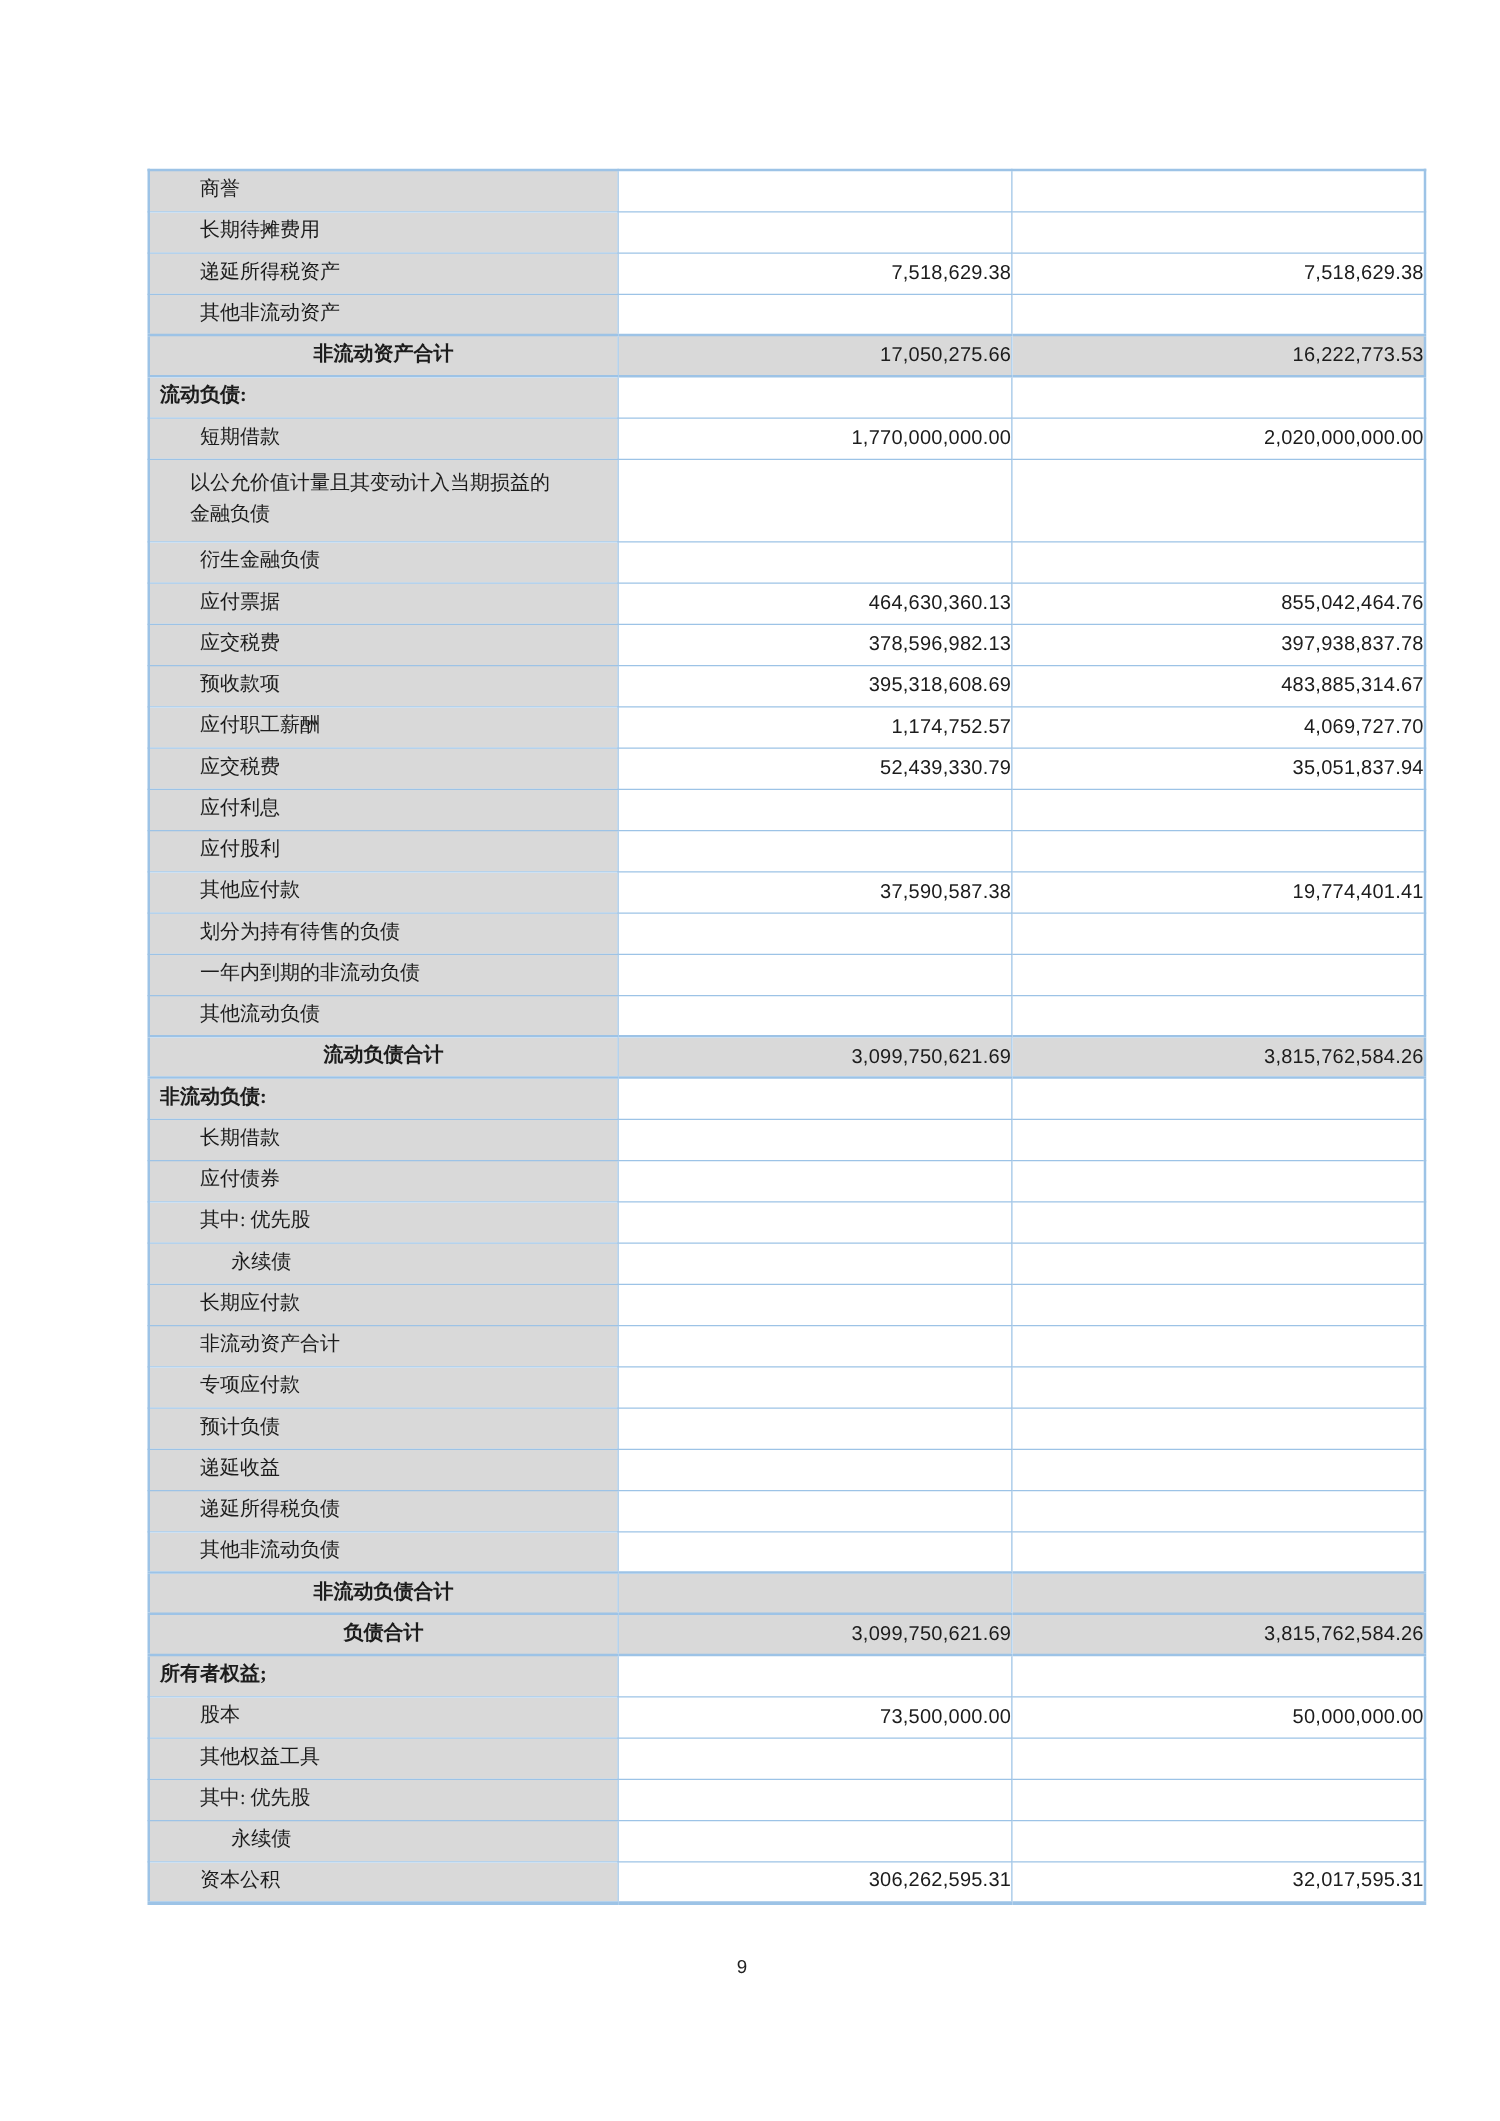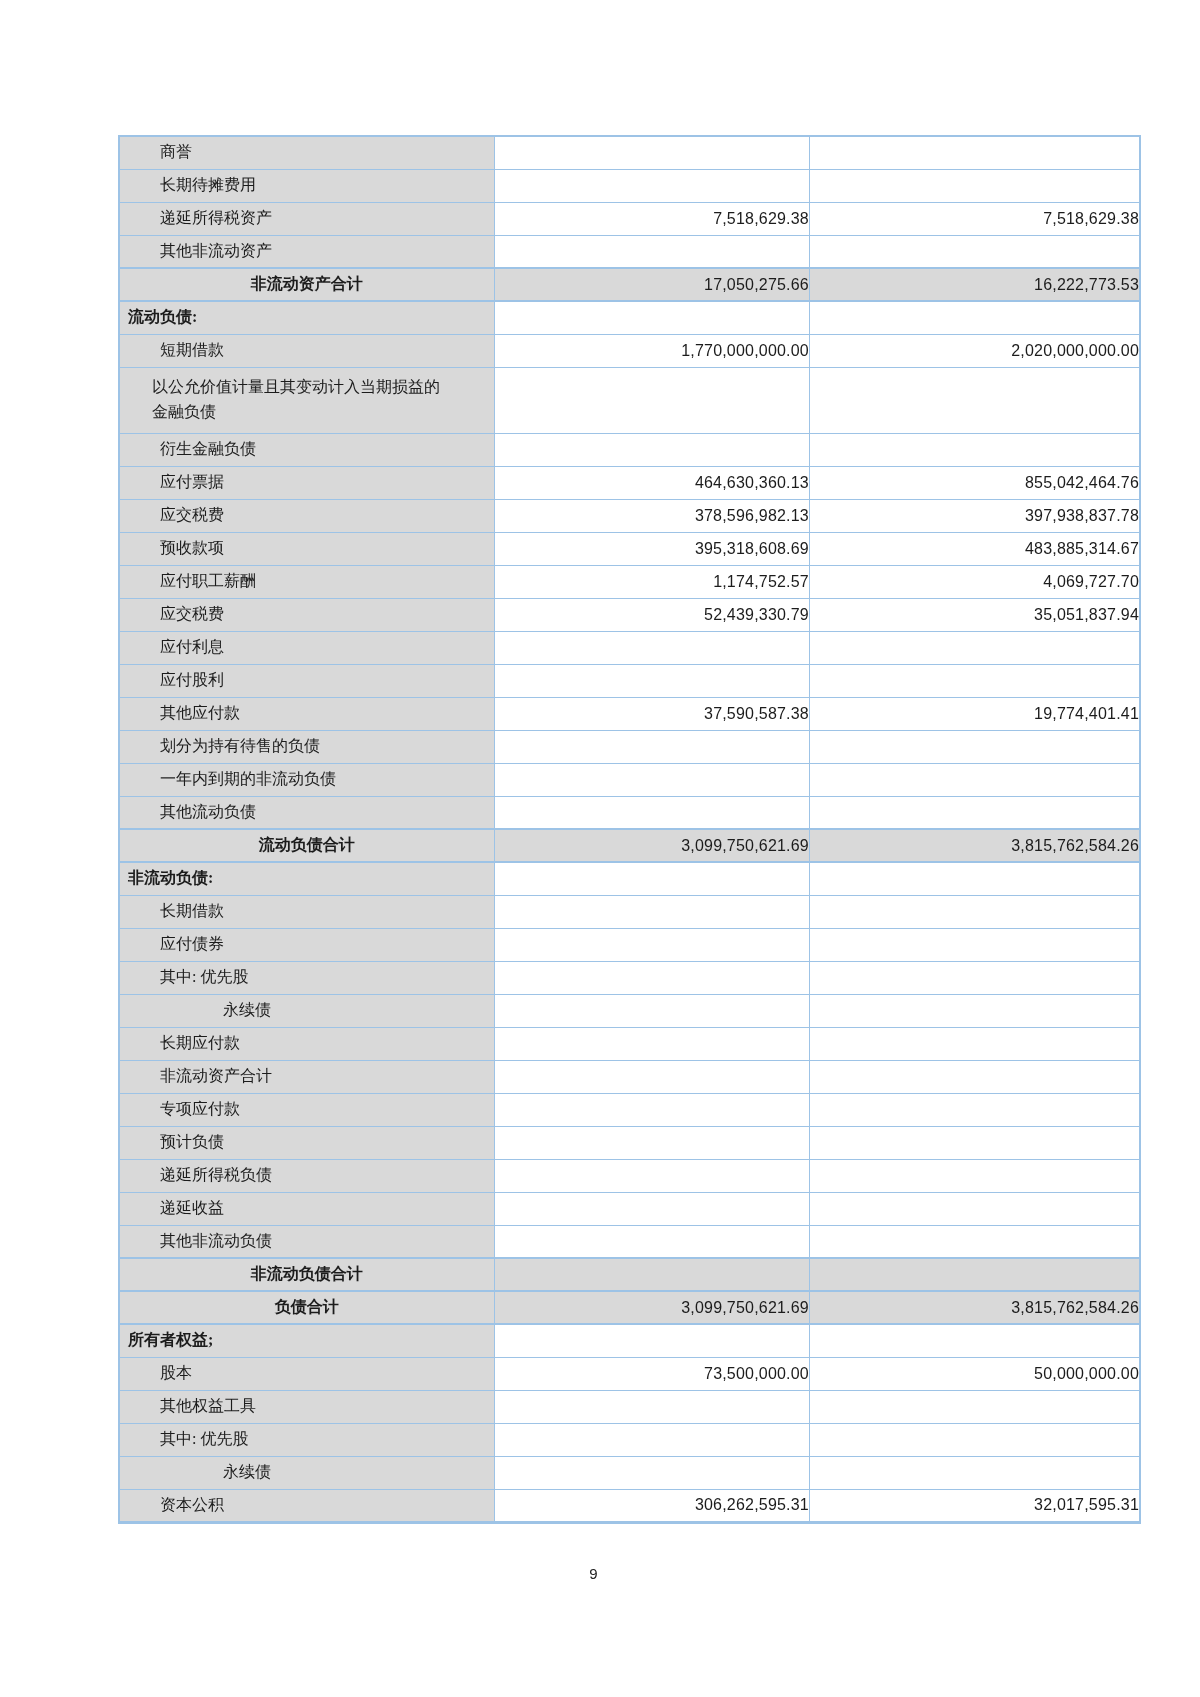--- a/index.html
+++ b/index.html
@@ -43,21 +43,21 @@
     overflow: hidden;
   }
   td.row-label {
     background: var(--gray);
     padding-left: 10px;
     padding-right: 4px;
     white-space: pre-line;
     line-height: 1.55;
   }
   tr.indent-1 td.row-label { padding-left: 40px; }
-  tr.indent-2 td.row-label { padding-left: 103px; }
+  tr.indent-2 td.row-label { padding-left: 65px; }
   td.val {
     background: #ffffff;
     text-align: right;
     padding-right: 10px;
     font-family: "Liberation Sans", "DejaVu Sans", sans-serif;
     letter-spacing: 0.2px;
   }
   tr.type-section td.row-label {
     font-weight: bold;
     padding-left: 8px;
@@ -242,26 +242,26 @@
     <td class="row-label">专项应付款</td>
     <td class="val"></td>
     <td class="val"></td>
   </tr>
         <tr class="type-item indent-1">
     <td class="row-label">预计负债</td>
     <td class="val"></td>
     <td class="val"></td>
   </tr>
         <tr class="type-item indent-1">
+    <td class="row-label">递延收益</td>
+    <td class="val"></td>
+    <td class="val"></td>
+  </tr>
+        <tr class="type-item indent-1">
     <td class="row-label">递延所得税负债</td>
-    <td class="val"></td>
-    <td class="val"></td>
-  </tr>
-        <tr class="type-item indent-1">
-    <td class="row-label">递延收益</td>
     <td class="val"></td>
     <td class="val"></td>
   </tr>
         <tr class="type-item indent-1">
     <td class="row-label">其他非流动负债</td>
     <td class="val"></td>
     <td class="val"></td>
   </tr>
         <tr class="type-total indent-0">
     <td class="row-label">非流动负债合计</td>

